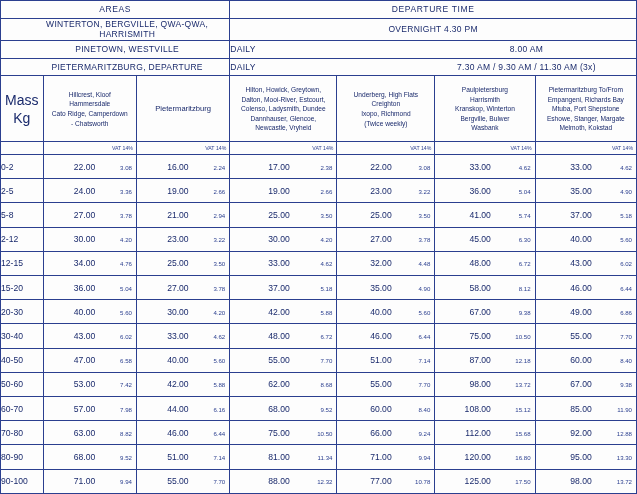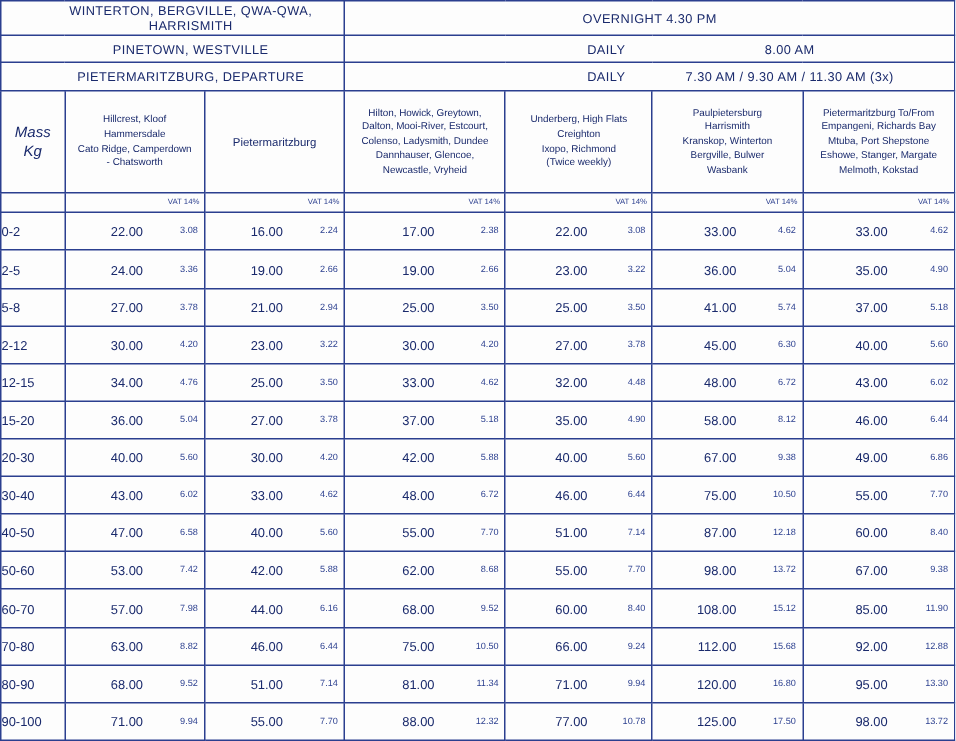--- a/index.html
+++ b/index.html
@@ -10,27 +10,27 @@
   }
   table{border-collapse:collapse;width:100%;height:100%;table-layout:fixed;}
   td,th{border:1px solid #2b3f8f;padding:0;vertical-align:middle;color:#1a2a6c;}
   .hdr-areas,.hdr-dep{
     text-align:center;font-size:8.5px;letter-spacing:.6px;height:16px;
   }
   .zone-row td{height:16px;text-align:center;font-size:8.5px;letter-spacing:.3px;}
   .zone-row .zone-name{font-size:8.5px;padding-left:24px;}
   .dep-cell{font-size:8.5px;text-align:center;}
   .dep-split{display:flex;width:100%;height:100%;align-items:center;}
-  .dep-split .d1{flex:0 0 46%;text-align:right;}
+  .dep-split .d1{flex:0 0 46%;text-align:left;}
   .dep-split .d2{flex:1;text-align:center;}
   .colhead td{
     text-align:center;font-size:6.6px;line-height:1.45;padding:2px 2px;
     vertical-align:middle;height:58px;
   }
-  .colhead .masskg{font-size:10px;line-height:1.3;font-style:italic;}
+  .colhead .masskg{font-size:14px;line-height:1.3;}
   .vat-row td{height:11px;font-size:5.2px;text-align:right;padding-right:3px;color:#2b3f8f;}
   .vat-row td.blank{border-right:1px solid #2b3f8f;}
   .data-row td{height:22.1px;font-size:8.6px;}
   .mass{text-align:left;font-size:8.6px;}
   .pricecell{position:relative;padding:0;}
   .pricecell .p{position:absolute;left:0;right:44%;text-align:right;top:50%;transform:translateY(-50%);font-size:8.6px;}
   .pricecell .v{position:absolute;right:4px;top:50%;transform:translateY(-50%);font-size:6.1px;color:#2b3f8f;}
 </style>
 </head>
 <body>
@@ -41,20 +41,24 @@
       <col style="width:37px">
       <col style="width:81px">
       <col style="width:81px">
       <col style="width:93px">
       <col style="width:85px">
       <col style="width:87px">
       <col style="width:88px">
     </colgroup>
     <tbody>
 
+      <tr>
+        <td class="hdr-areas" colspan="3">AREAS</td>
+        <td class="hdr-dep" colspan="4">DEPARTURE TIME</td>
+      </tr>
 
       <tr class="zone-row">
         <td class="zone-name" colspan="3">WINTERTON, BERGVILLE, QWA-QWA, HARRISMITH</td>
         <td class="dep-cell" colspan="4">OVERNIGHT 4.30 PM</td>
       </tr>
 
       <tr class="zone-row">
         <td class="zone-name" colspan="3">PINETOWN, WESTVILLE</td>
         <td class="dep-cell" colspan="4">
           <div class="dep-split">

